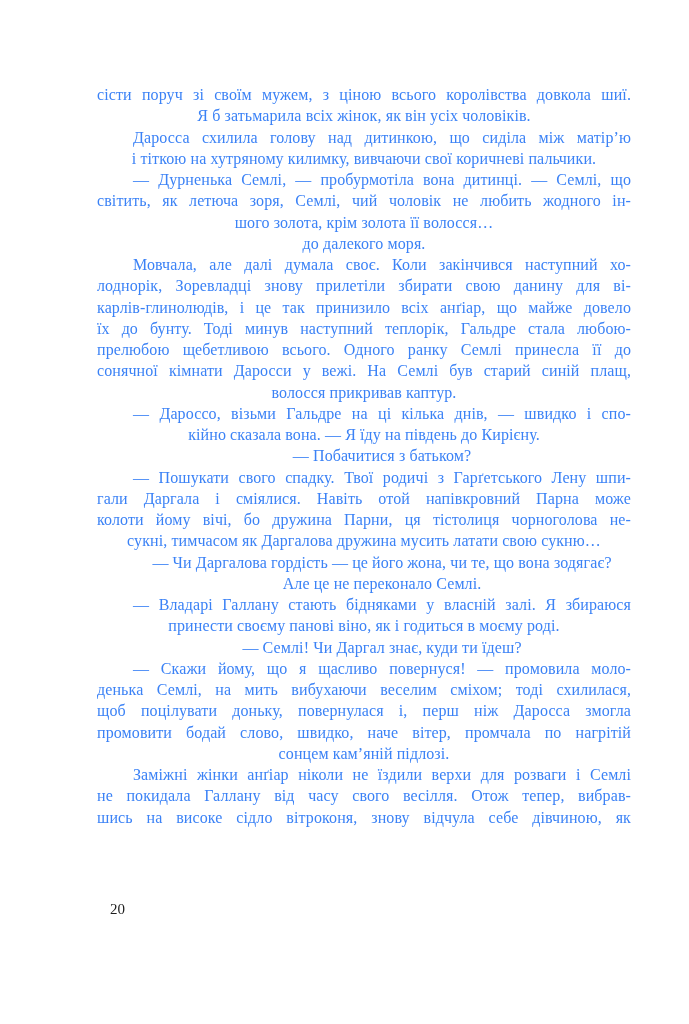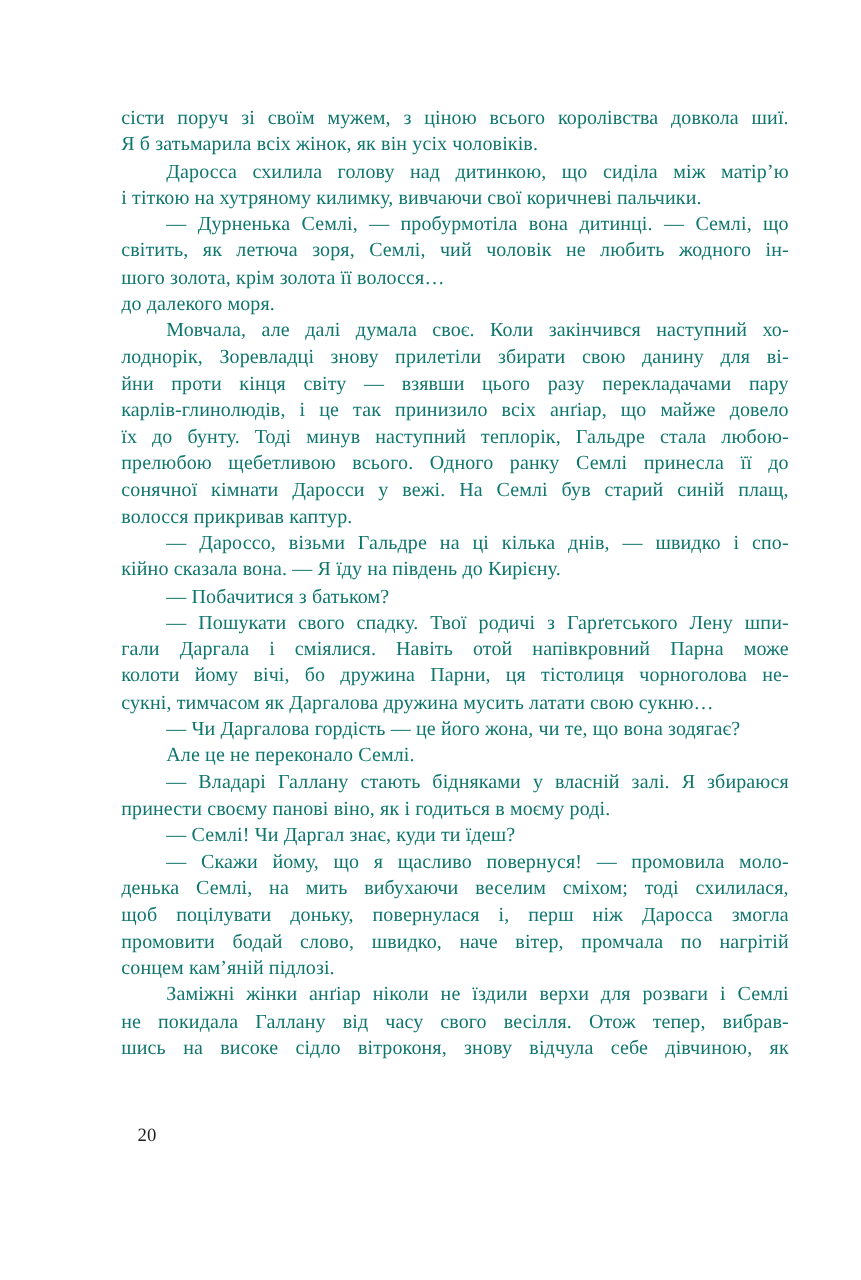--- a/index.html
+++ b/index.html
@@ -13,30 +13,30 @@
     height: 1024px;
     background: #ffffff;
     overflow: hidden;
     font-family: "Liberation Serif", "DejaVu Serif", serif;
   }
   .text-block {
     position: absolute;
     left: 97px;
     top: 84px;
     width: 534px;
-    color: #0f766e;
+    color: #3b82f6;
     font-size: 16px;
     line-height: 21.25px;
     letter-spacing: 0.1px;
   }
   .text-line {
     height: 21.25px;
     overflow: hidden;
     white-space: normal;
-    text-align: left;
+    text-align: center;
   }
   .text-line.j {
     text-align: justify;
     text-align-last: justify;
   }
   .text-line.indent {
     text-indent: 36px;
   }
   .folio {
     position: absolute;
@@ -57,21 +57,20 @@
       <div class="text-line j">сісти поруч зі своїм мужем, з ціною всього королівства довкола шиї.</div>
       <div class="text-line">Я б затьмарила всіх жінок, як він усіх чоловіків.</div>
       <div class="text-line j indent">Даросса схилила голову над дитинкою, що сиділа між матір’ю</div>
       <div class="text-line">і тіткою на хутряному килимку, вивчаючи свої коричневі пальчики.</div>
       <div class="text-line j indent">— Дурненька Семлі, — пробурмотіла вона дитинці. — Семлі, що</div>
       <div class="text-line j">світить, як летюча зоря, Семлі, чий чоловік не любить жодного ін-</div>
       <div class="text-line">шого золота, крім золота її волосся…</div>
       <div class="text-line">до далекого моря.</div>
       <div class="text-line j indent">Мовчала, але далі думала своє. Коли закінчився наступний хо-</div>
       <div class="text-line j">лоднорік, Зоревладці знову прилетіли збирати свою данину для ві-</div>
-      <div class="text-line j">йни проти кінця світу — взявши цього разу перекладачами пару</div>
       <div class="text-line j">карлів-глинолюдів, і це так принизило всіх анґіар, що майже довело</div>
       <div class="text-line j">їх до бунту. Тоді минув наступний теплорік, Гальдре стала любою-</div>
       <div class="text-line j">прелюбою щебетливою всього. Одного ранку Семлі принесла її до</div>
       <div class="text-line j">сонячної кімнати Даросси у вежі. На Семлі був старий синій плащ,</div>
       <div class="text-line">волосся прикривав каптур.</div>
       <div class="text-line j indent">— Дароссо, візьми Гальдре на ці кілька днів, — швидко і спо-</div>
       <div class="text-line">кійно сказала вона. — Я їду на південь до Кирієну.</div>
       <div class="text-line indent">— Побачитися з батьком?</div>
       <div class="text-line j indent">— Пошукати свого спадку. Твої родичі з Гарґетського Лену шпи-</div>
       <div class="text-line j">гали Даргала і сміялися. Навіть отой напівкровний Парна може</div>

